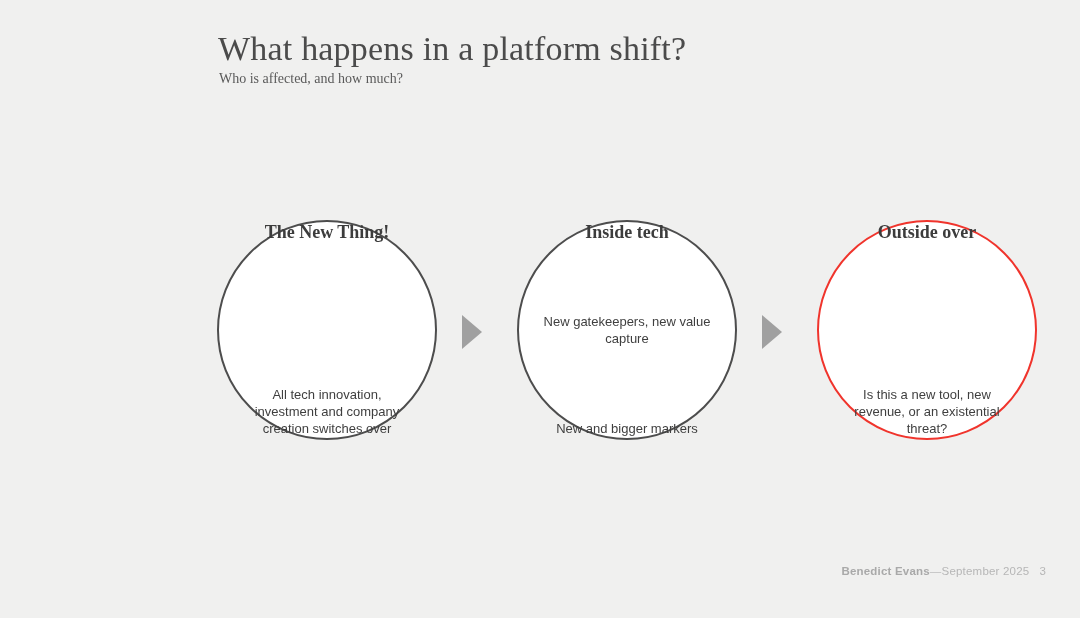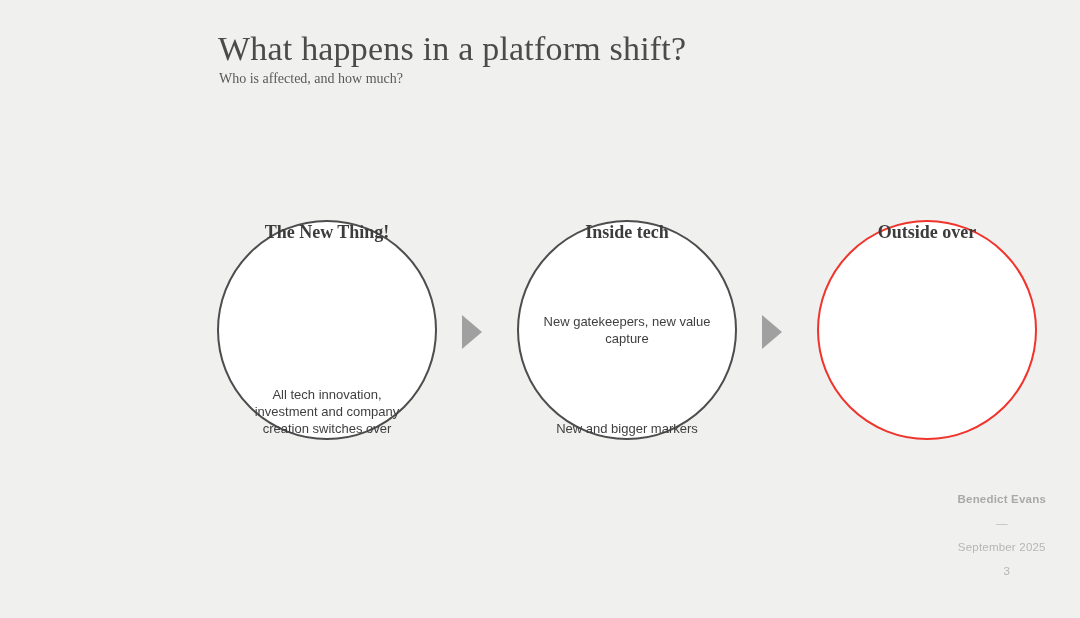--- a/index.html
+++ b/index.html
@@ -93,26 +93,24 @@
   }
   .a1 { left: 262px; }
   .a2 { left: 562px; }
 
   .footer {
     position: absolute;
     right: 34px;
     bottom: 41px;
     display: flex;
     align-items: center;
-    gap: 12px;
     font-family: "Liberation Sans", sans-serif;
     font-size: 11.5px;
     color: #b2b2b2;
     letter-spacing: 0.2px;
-    flex-direction: column;
   }
   .footer .author { color: #a9a9a9; font-weight: bold; }
   .footer .dash { color: #bdbdbd; }
   .footer .date { color: #b6b6b6; }
   .footer .pageno { color: #b6b6b6; margin-left: 10px; }
 </style>
 </head>
 <body>
 
 <div class="slide">
@@ -132,20 +130,21 @@
     <div class="circle c2">
       <div class="c-head">Inside tech</div>
       <div class="c-body">New gatekeepers, new value capture</div>
       <div class="c-body">New and bigger markers</div>
     </div>
 
     <div class="arrow a2"></div>
 
     <div class="circle c3 accent">
       <div class="c-head">Outside over</div>
+      <div class="c-body">Is this a new tool, new revenue, or an existential threat?</div>
     </div>
 
   </div>
 
   <div class="footer">
     <span class="author">Benedict Evans</span>
     <span class="dash">—</span>
     <span class="date">September 2025</span>
     <span class="pageno">3</span>
   </div>

